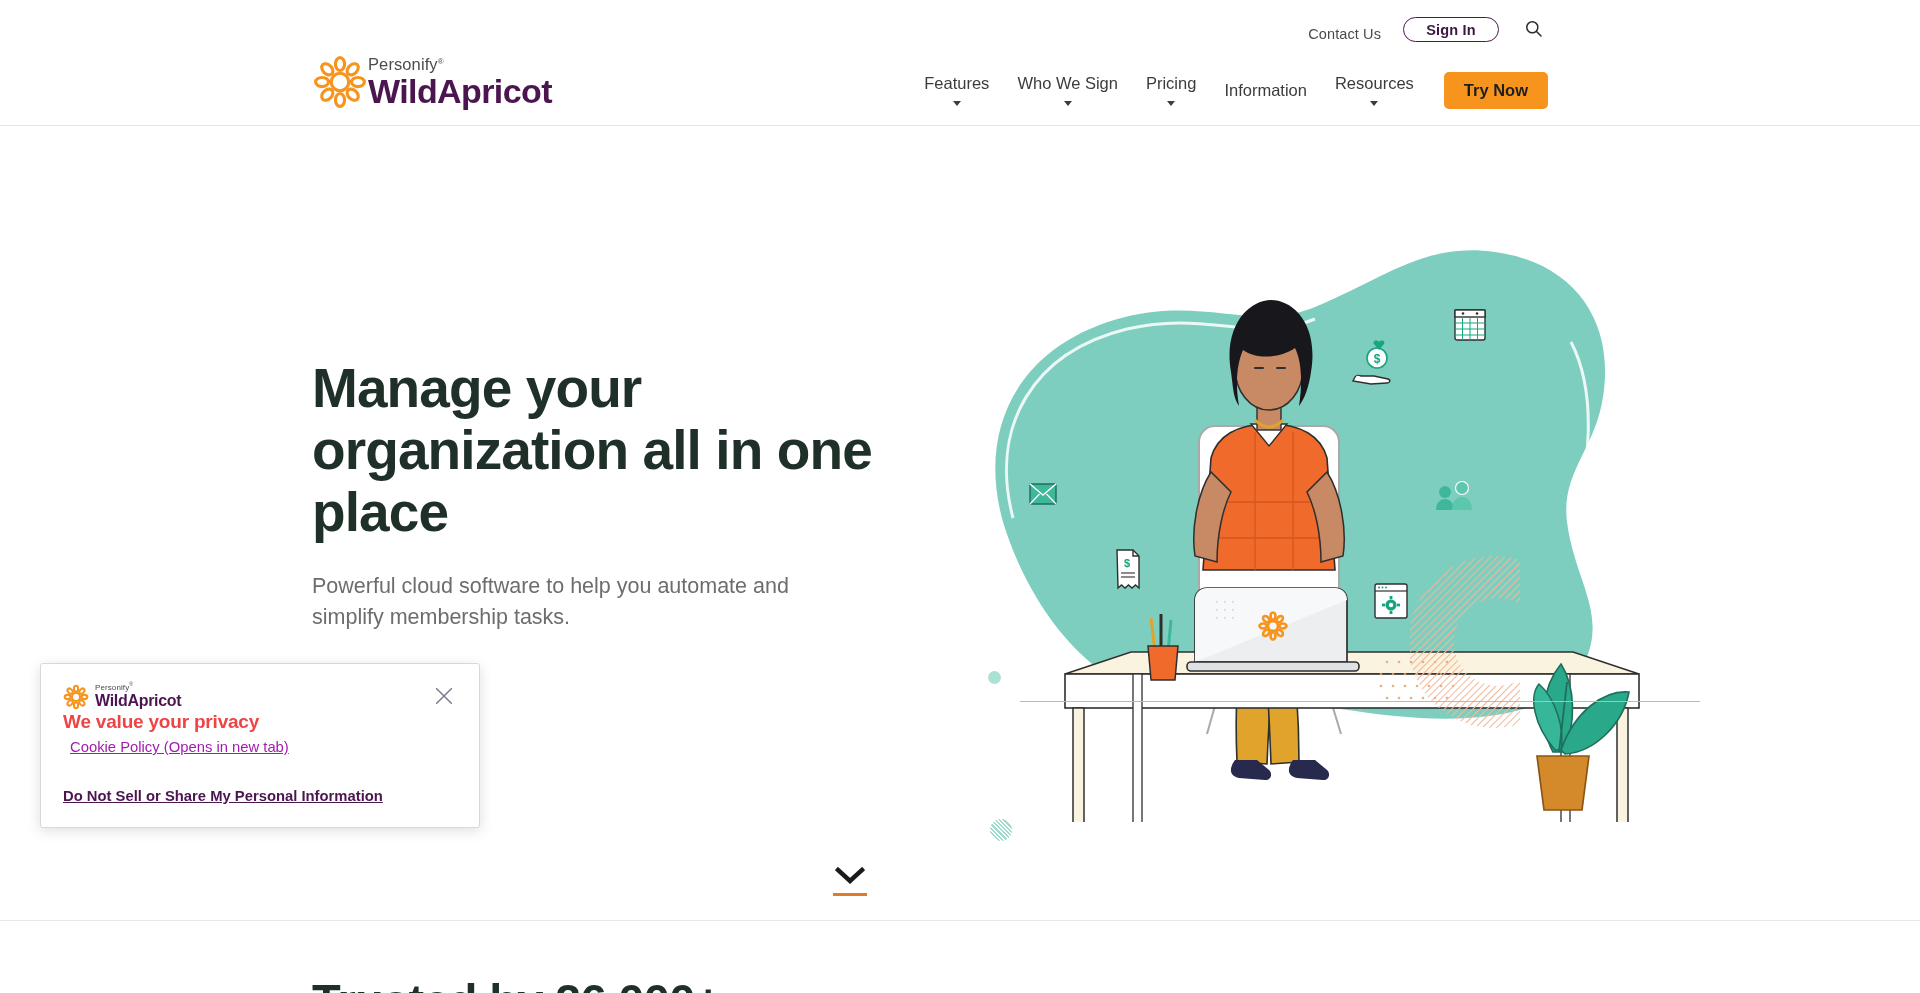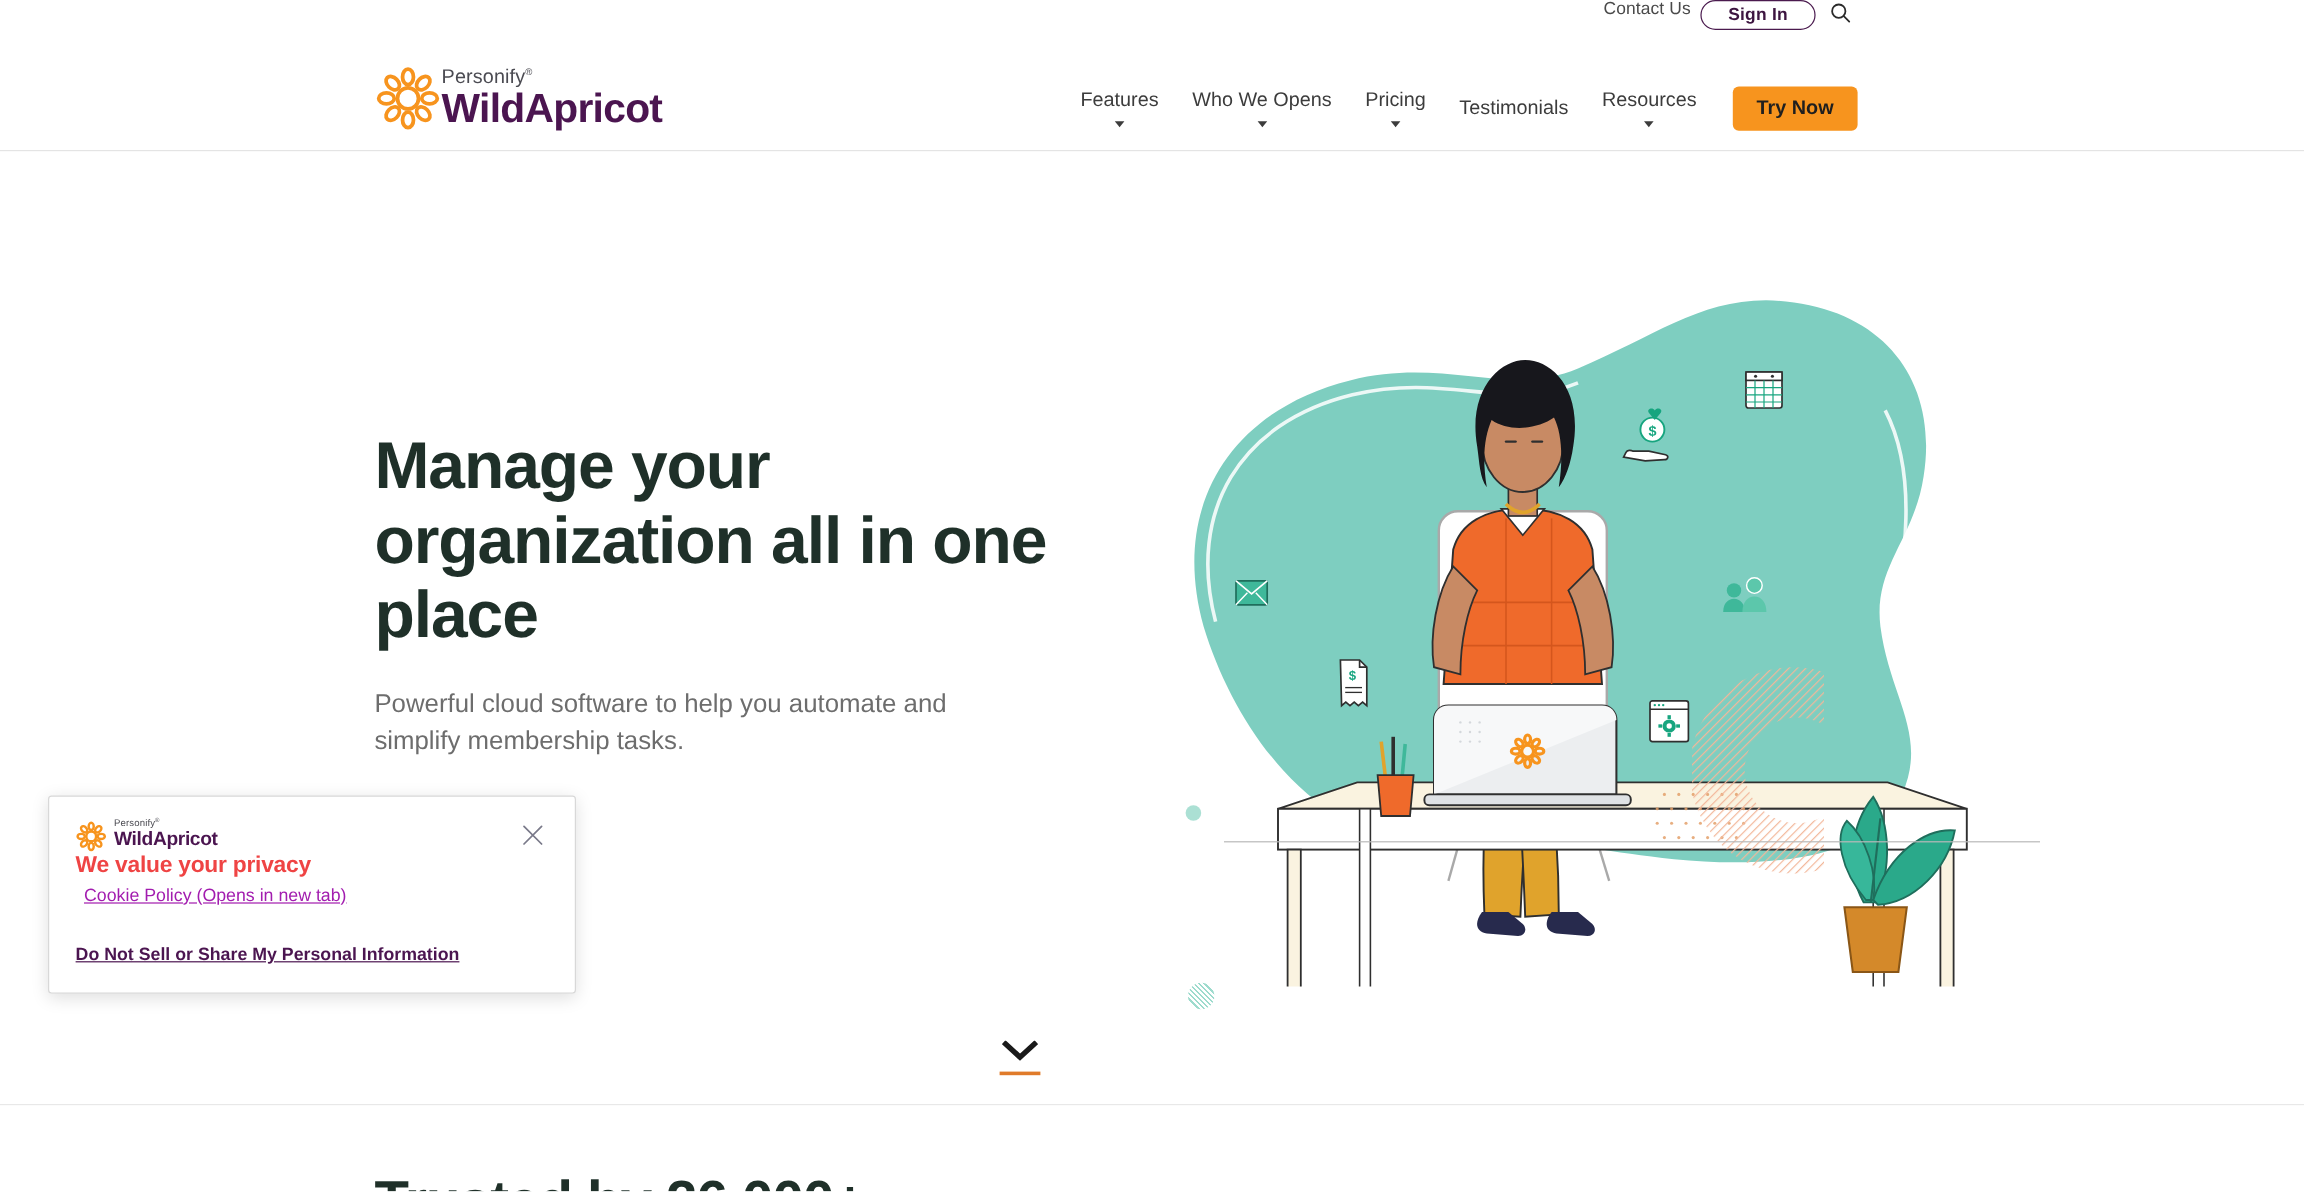--- a/index.html
+++ b/index.html
@@ -22,24 +22,24 @@
     overflow: hidden;
   }
 
   
   .utility-bar {
     position: absolute;
     top: 0; left: 0;
     width: 1920px;
     height: 42px;
     display: flex;
-    align-items: flex-start;
+    align-items: flex-end;
     justify-content: flex-end;
     padding-right: 375px;
-    gap: 8px;
+    gap: 22px;
     background: #ffffff;
   }
 
   .contact-link {
     font-size: 14.5px;
     color: #4a4a4a;
     text-decoration: none;
     letter-spacing: .1px;
     white-space: nowrap;
   }
@@ -410,29 +410,29 @@
         <span class="logo-wild">WildApricot</span>
       </span>
     </a>
 
     <nav class="mainnav">
       <a class="nav-item" href="#">
         <span>Features</span>
         <i class="caret"></i>
       </a>
       <a class="nav-item" href="#">
-        <span>Who We Opens</span>
+        <span>Who We Sign</span>
         <i class="caret"></i>
       </a>
       <a class="nav-item" href="#">
         <span>Pricing</span>
         <i class="caret"></i>
       </a>
       <a class="nav-item" href="#">
-        <span>Testimonials</span>
+        <span>Information</span>
       </a>
       <a class="nav-item" href="#">
         <span>Resources</span>
         <i class="caret"></i>
       </a>
       <button class="trynow-btn">Try Now</button>
     </nav>
   </header>
 
   <section class="hero">

